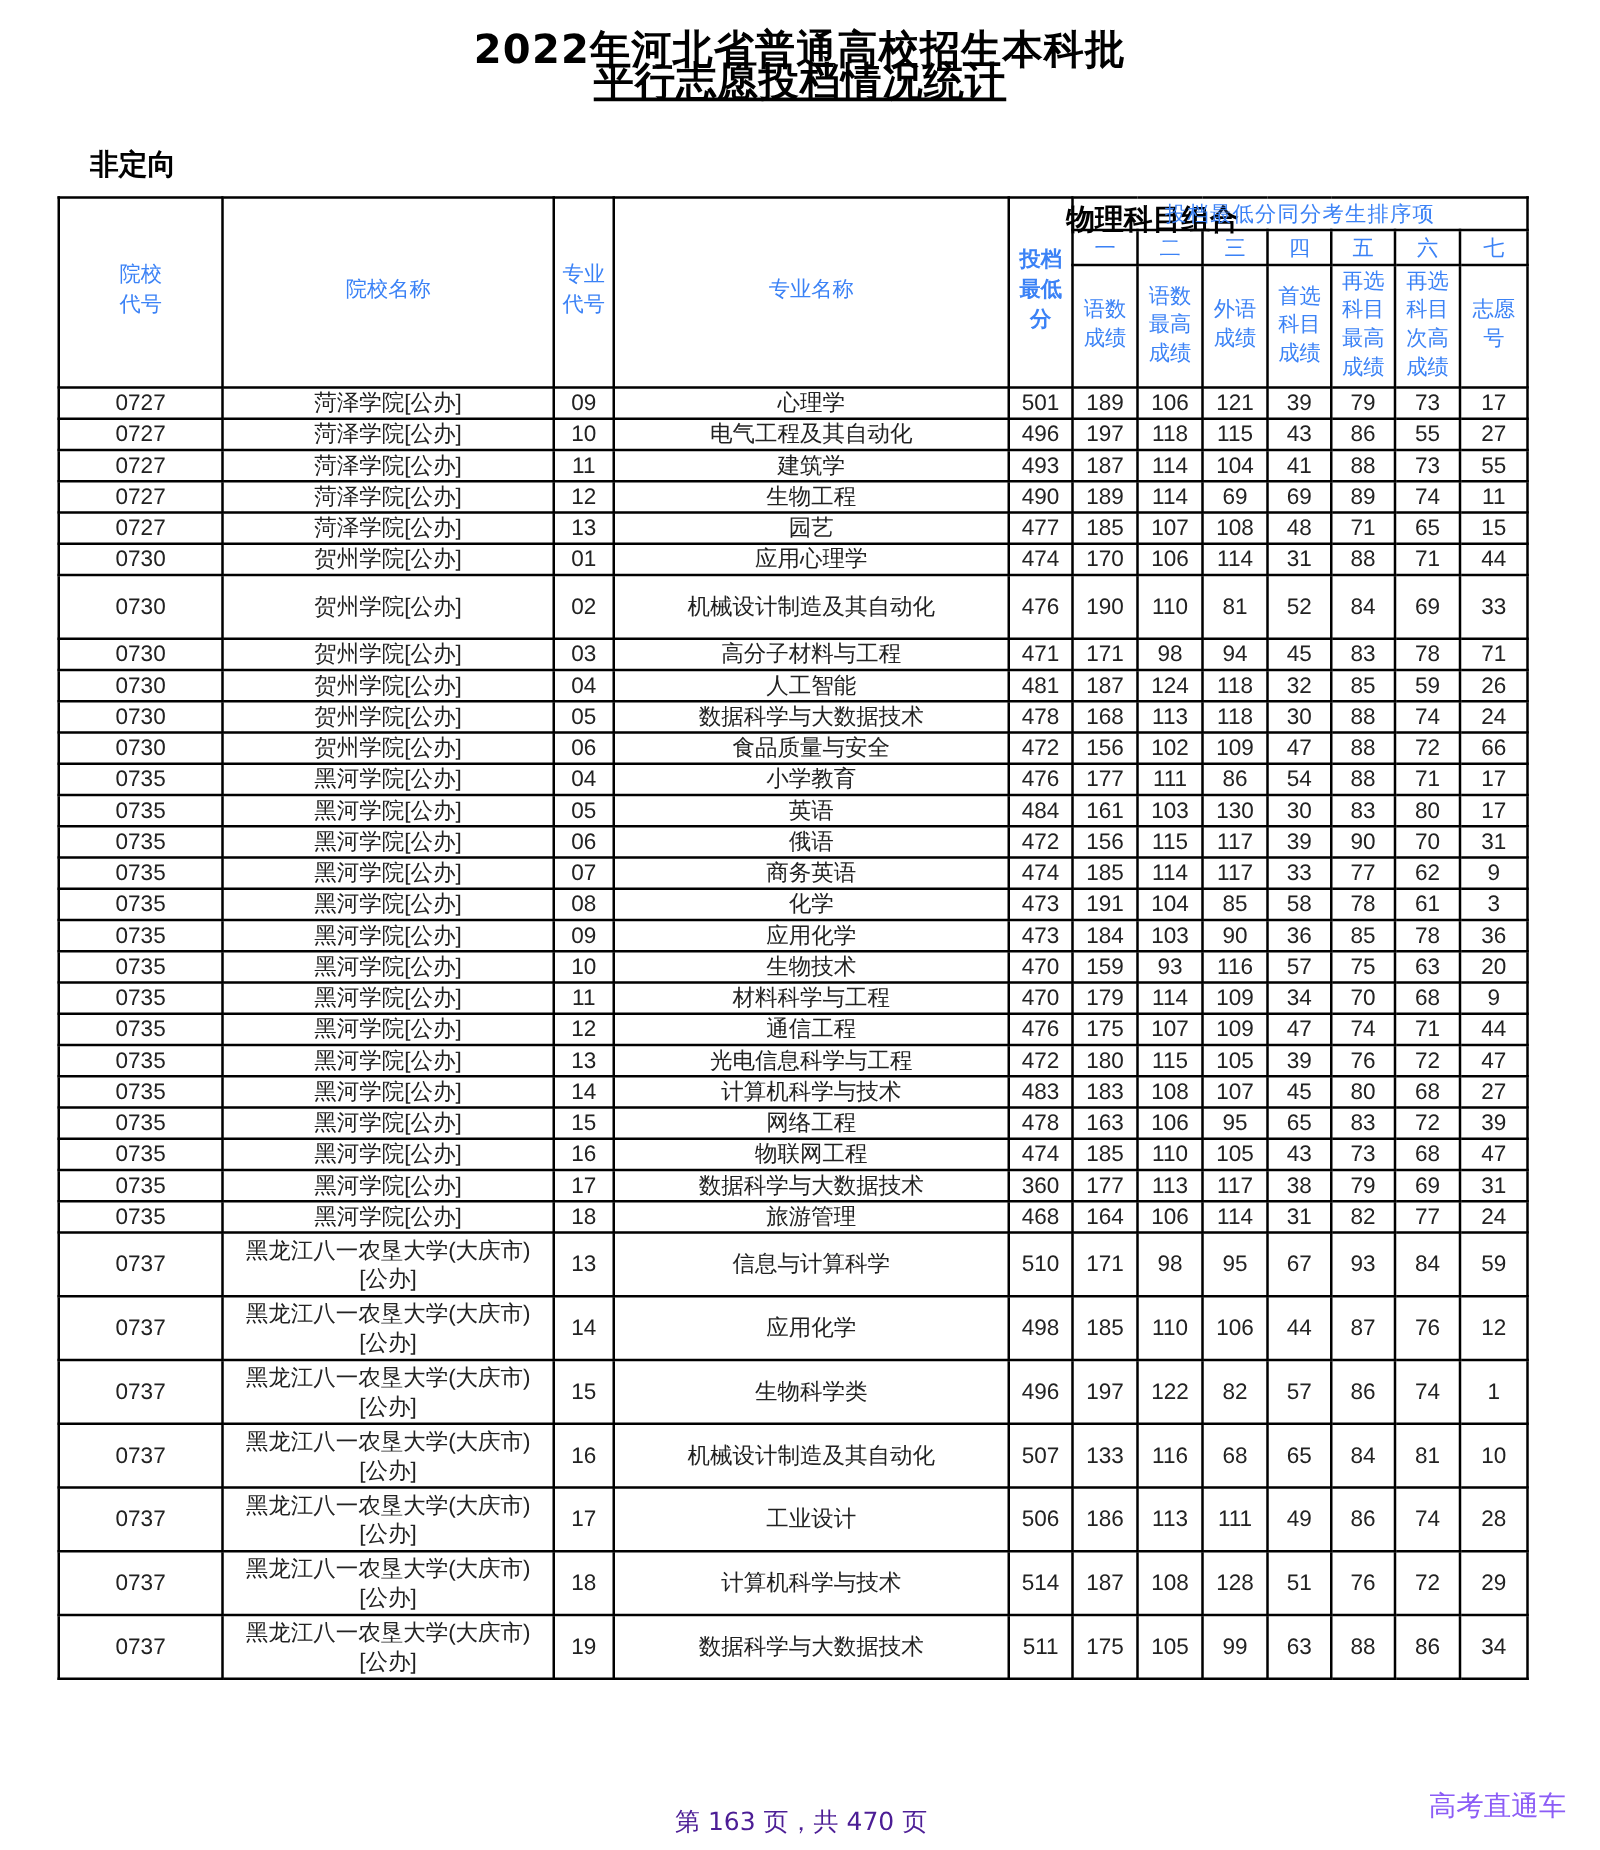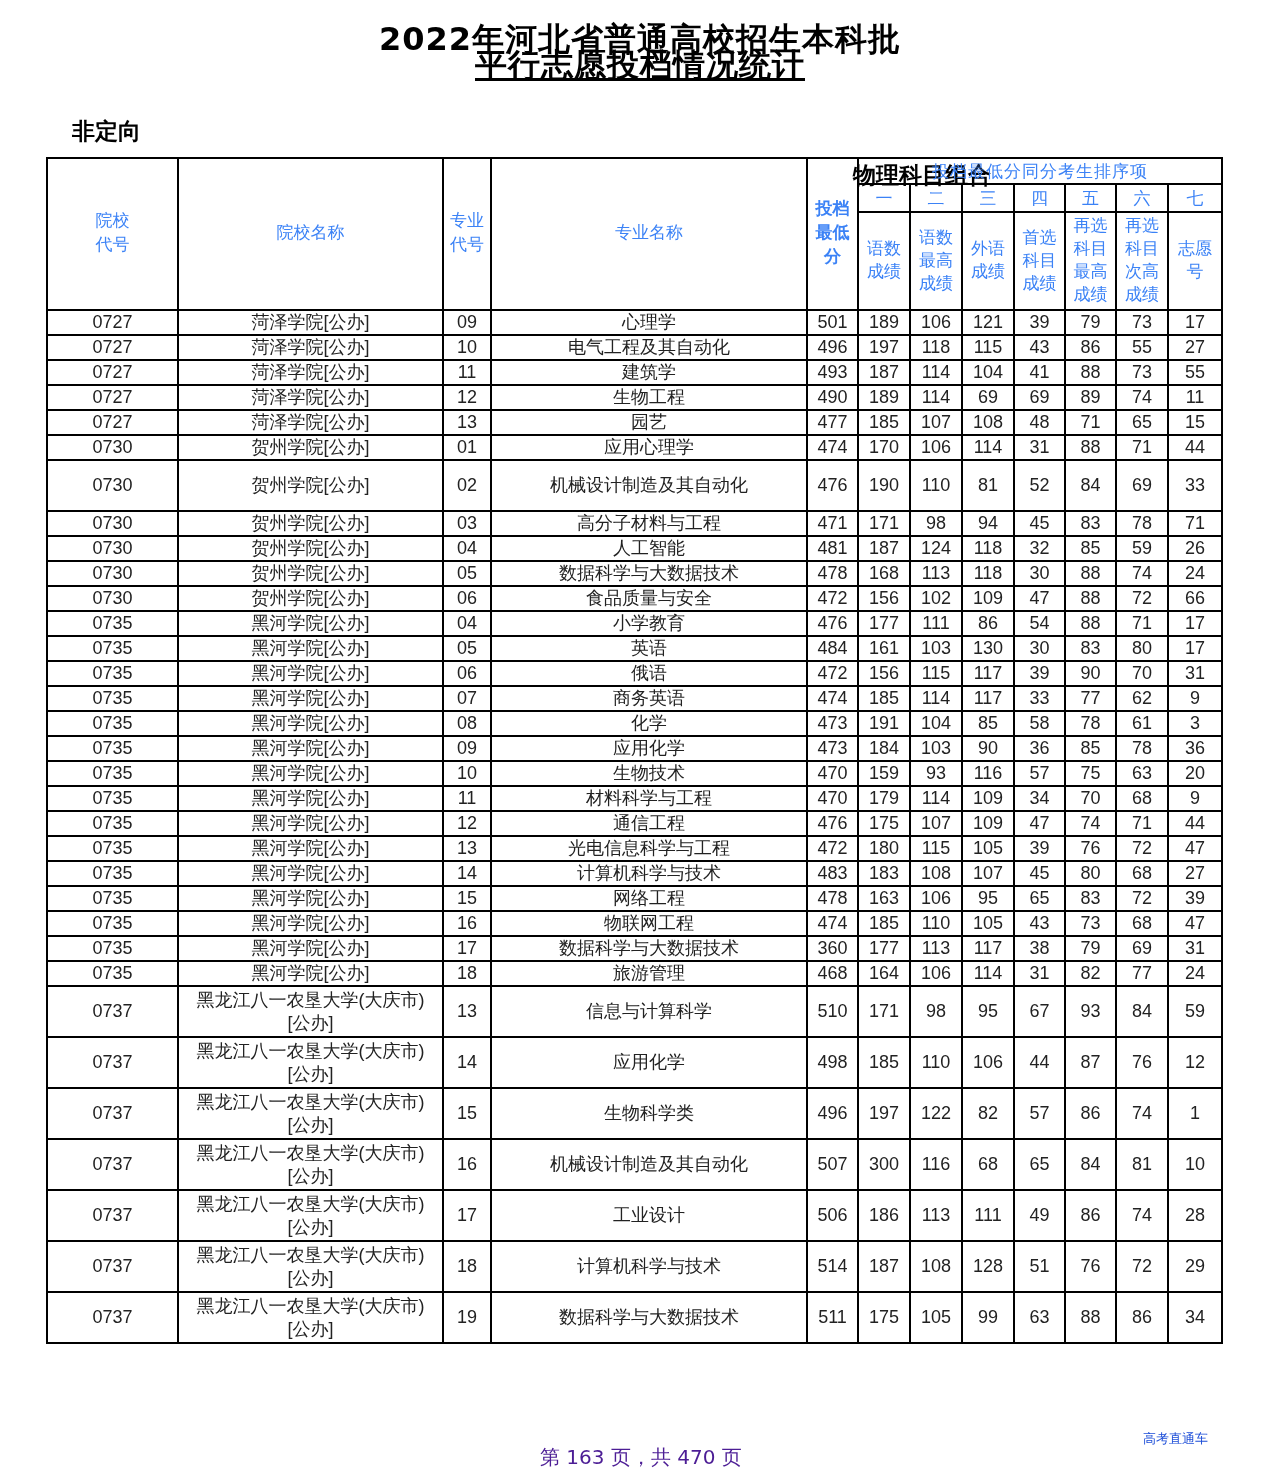--- a/index.html
+++ b/index.html
@@ -40,21 +40,21 @@
   td { font-size: 18px; }
   tr.r1 td { height: 23px; line-height: 23px; }
   tr.r2 td { height: 49px; line-height: 23px; }
   td.school2 { line-height: 23px; font-size: 18px; }
 
   .footer {
     position: absolute; top: 1444px; left: 540px; font-size: 20px; color: #4c1d95;
     font-family: "DejaVu Sans", sans-serif;
   }
   .watermark {
-    position: absolute; top: 1430px; left: 1143px; font-size: 13px; color: #1d4ed8;
+    position: absolute; top: 1430px; left: 1143px; font-size: 22px; color: #8b5cf6;
     font-family: "DejaVu Sans", sans-serif;
   }
 </style>
 </head>
 <body>
 
 <div class="title l1">2022年河北省普通高校招生本科批</div>
 <div class="title l2">平行志愿投档情况统计</div>
 <div class="subhead left">非定向</div>
 <div class="subhead right">物理科目组合</div>
@@ -508,21 +508,21 @@
         <td>86</td>
         <td>74</td>
         <td>1</td>
       </tr>
       <tr class="r2">
         <td>0737</td>
         <td class="school2" style="padding: 0px 12px;">黑龙江八一农垦大学(大庆市)[公办]</td>
         <td>16</td>
         <td>机械设计制造及其自动化</td>
         <td>507</td>
-        <td>300</td>
+        <td>133</td>
         <td>116</td>
         <td>68</td>
         <td>65</td>
         <td>84</td>
         <td>81</td>
         <td>10</td>
       </tr>
       <tr class="r2">
         <td>0737</td>
         <td class="school2" style="padding: 0px 12px;">黑龙江八一农垦大学(大庆市)[公办]</td>

